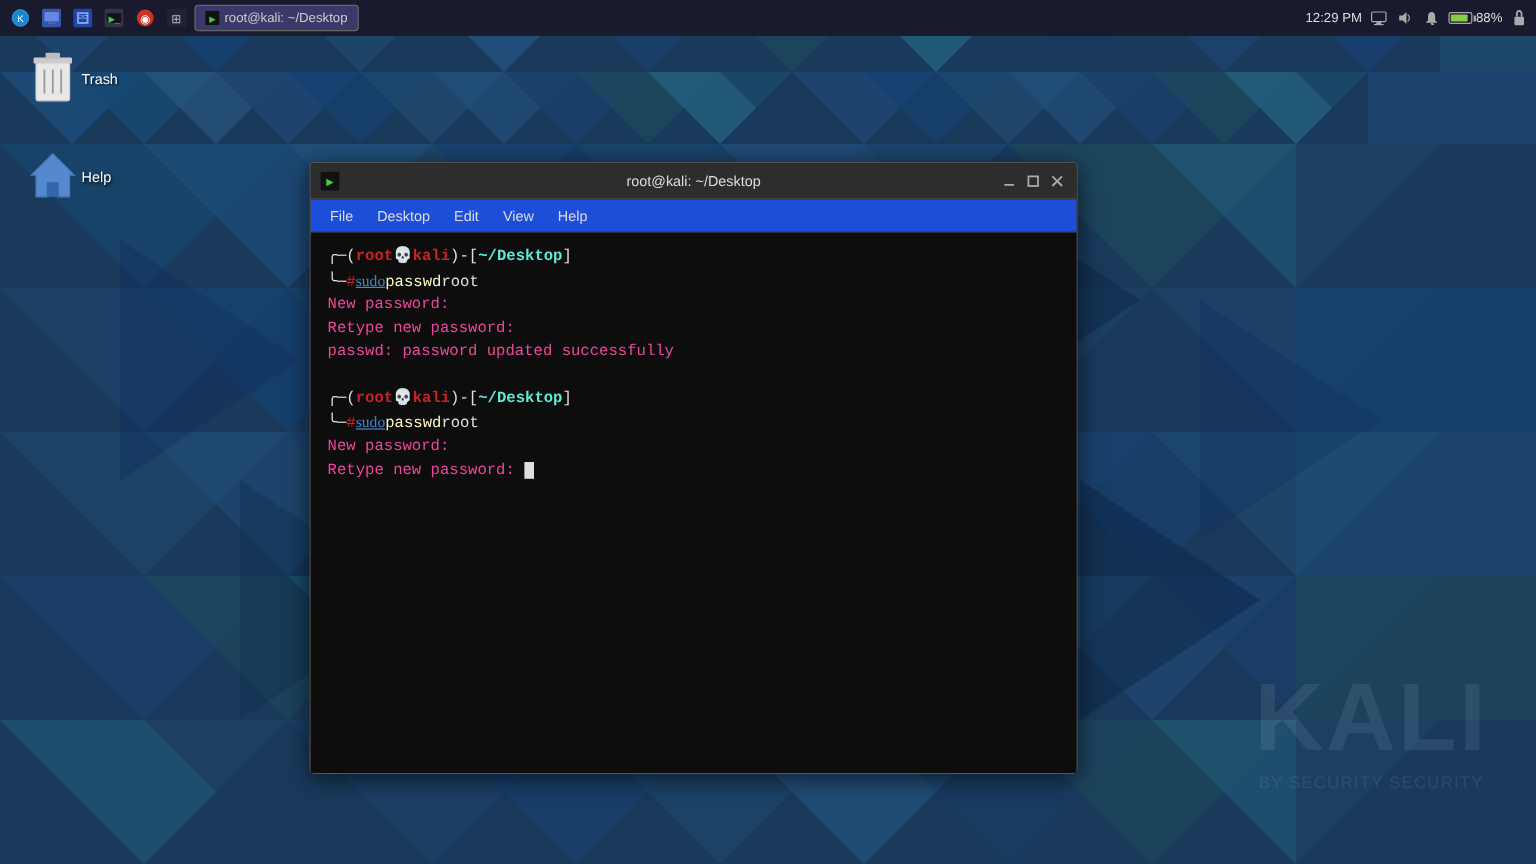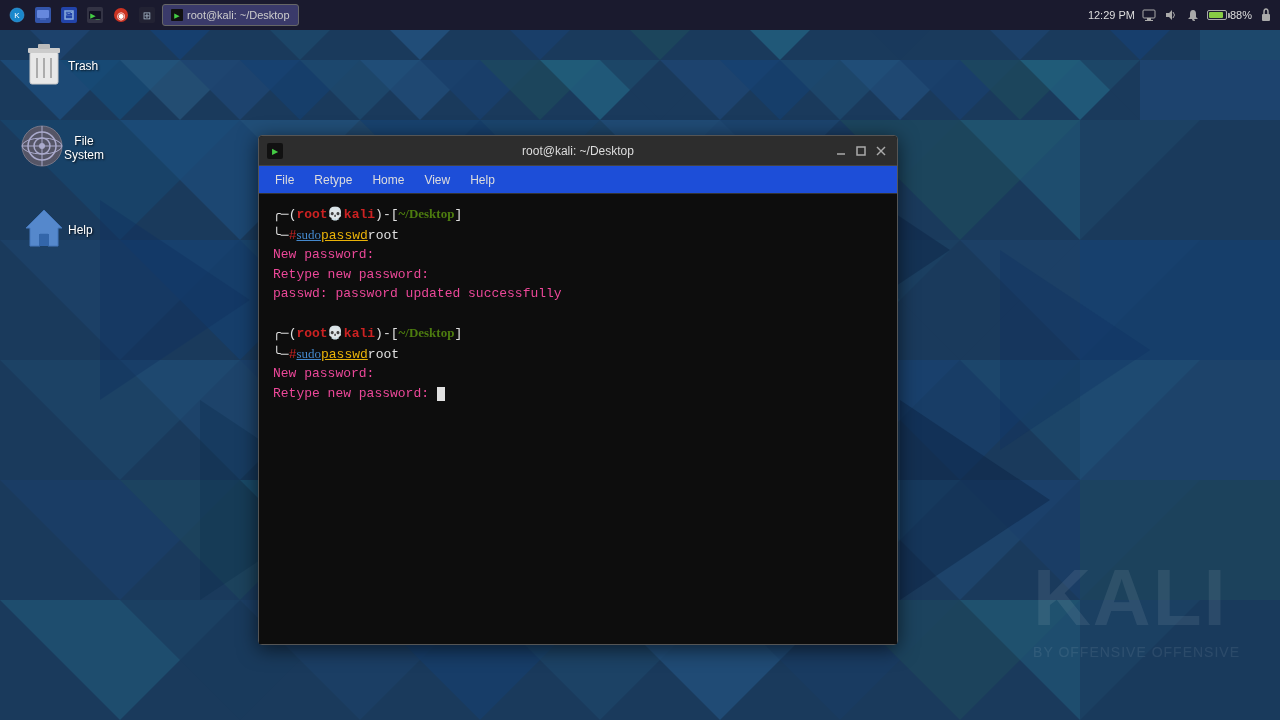--- a/index.html
+++ b/index.html
@@ -254,23 +254,22 @@
 
     .prompt-dash {
       color: #e0e0e0;
     }
 
     .prompt-bracket-open {
       color: #e0e0e0;
     }
 
     .prompt-path {
-      color: #4d7c0f;
+      color: #5eead4;
       font-weight: bold;
-      font-family: Liberation Serif, serif;
     }
 
     .prompt-bracket-close {
       color: #e0e0e0;
     }
 
     .prompt-hash-line {
       display: flex;
       align-items: baseline;
     }
@@ -283,22 +282,21 @@
       color: #cc2222;
     }
 
     .prompt-sudo {
       color: #4488cc;
       text-decoration: underline;
       font-family: Liberation Serif, serif;
     }
 
     .prompt-passwd {
-      color: #eab308;
-      text-decoration: underline;
+      color: #fef9c3;
     }
 
     .prompt-cmd-rest {
       color: #e0e0e0;
     }
 
     .output-line {
       color: #ec4899;
       white-space: pre;
     }
@@ -482,21 +480,21 @@
     <polygon points="800,150 950,250 800,350" fill="#0a2040" opacity="0.4"></polygon>
     <polygon points="200,400 350,500 200,600" fill="#0a2a4a" opacity="0.3"></polygon>
     <polygon points="900,400 1050,500 900,600" fill="#0a2040" opacity="0.4"></polygon>
     <polygon points="600,300 750,400 600,500" fill="#144070" opacity="0.5"></polygon>
     <polygon points="100,200 250,300 100,400" fill="#0e3060" opacity="0.4"></polygon>
     <polygon points="1000,250 1150,350 1000,450" fill="#0e3060" opacity="0.3"></polygon>
   </svg>
 
   <div class="kali-watermark">
     <div class="kali-watermark-text">KALI</div>
-    <div class="kali-watermark-sub">BY OFFENSIVE OFFENSIVE</div>
+    <div class="kali-watermark-sub">BY SECURITY SECURITY</div>
   </div>
 
   <div class="taskbar">
     <div class="taskbar-left">
 
       <div class="taskbar-icon">
         <svg viewBox="0 0 16 16" fill="none" xmlns="http://www.w3.org/2000/svg">
           <circle cx="8" cy="8" r="7" fill="#1a88cc" stroke="#44aaee" stroke-width="0.5"></circle>
           <text x="8" y="11" text-anchor="middle" font-size="8" fill="white">K</text>
         </svg>
@@ -596,34 +594,20 @@
           <rect x="4" y="8" width="32" height="5" rx="1" fill="#cccccc"></rect>
           <rect x="14" y="4" width="12" height="5" rx="1" fill="#bbbbbb"></rect>
           <line x1="13" y1="18" x2="13" y2="38" stroke="#999" stroke-width="1.5"></line>
           <line x1="20" y1="18" x2="20" y2="38" stroke="#999" stroke-width="1.5"></line>
           <line x1="27" y1="18" x2="27" y2="38" stroke="#999" stroke-width="1.5"></line>
         </svg>
       </div>
       <span class="desktop-icon-label">Trash</span>
     </div>
 
-    <div class="desktop-icon">
-      <div class="desktop-icon-img">
-        <svg width="44" height="44" viewBox="0 0 44 44" xmlns="http://www.w3.org/2000/svg">
-          <circle cx="22" cy="22" r="20" fill="#555566" stroke="#777788" stroke-width="1"></circle>
-          <circle cx="22" cy="22" r="14" fill="none" stroke="#aaaacc" stroke-width="1.5"></circle>
-          <circle cx="22" cy="22" r="8" fill="none" stroke="#aaaacc" stroke-width="1.5"></circle>
-          <circle cx="22" cy="22" r="3" fill="#aaaacc"></circle>
-          <line x1="2" y1="22" x2="42" y2="22" stroke="#aaaacc" stroke-width="1"></line>
-          <line x1="22" y1="2" x2="22" y2="42" stroke="#aaaacc" stroke-width="1"></line>
-          <ellipse cx="22" cy="22" rx="20" ry="8" fill="none" stroke="#aaaacc" stroke-width="1"></ellipse>
-        </svg>
-      </div>
-      <span class="desktop-icon-label">File System</span>
-    </div>
 
     <div class="desktop-icon">
       <div class="desktop-icon-img">
         <svg width="44" height="44" viewBox="0 0 44 44" xmlns="http://www.w3.org/2000/svg">
           <polygon points="22,4 40,22 36,22 36,40 26,40 26,28 18,28 18,40 8,40 8,22 4,22" fill="#5588cc" stroke="#4477bb" stroke-width="1"></polygon>
           <rect x="17" y="28" width="10" height="12" fill="#3366aa"></rect>
         </svg>
       </div>
       <span class="desktop-icon-label">Help</span>
     </div>
@@ -657,22 +641,22 @@
           <svg width="12" height="12" viewBox="0 0 12 12" xmlns="http://www.w3.org/2000/svg">
             <line x1="2" y1="2" x2="10" y2="10" stroke="#aaa" stroke-width="1.5"></line>
             <line x1="10" y1="2" x2="2" y2="10" stroke="#aaa" stroke-width="1.5"></line>
           </svg>
         </button>
       </div>
     </div>
 
     <div class="terminal-menubar">
       <span class="menu-item">File</span>
-      <span class="menu-item">Retype</span>
-      <span class="menu-item">Home</span>
+      <span class="menu-item">Desktop</span>
+      <span class="menu-item">Edit</span>
       <span class="menu-item">View</span>
       <span class="menu-item">Help</span>
     </div>
 
     <div class="terminal-content">
       
       <div class="prompt-line">
         <span class="prompt-bracket-left">╭─</span>
           <span class="prompt-bracket-left">(</span>
           <span class="prompt-user">root</span>

